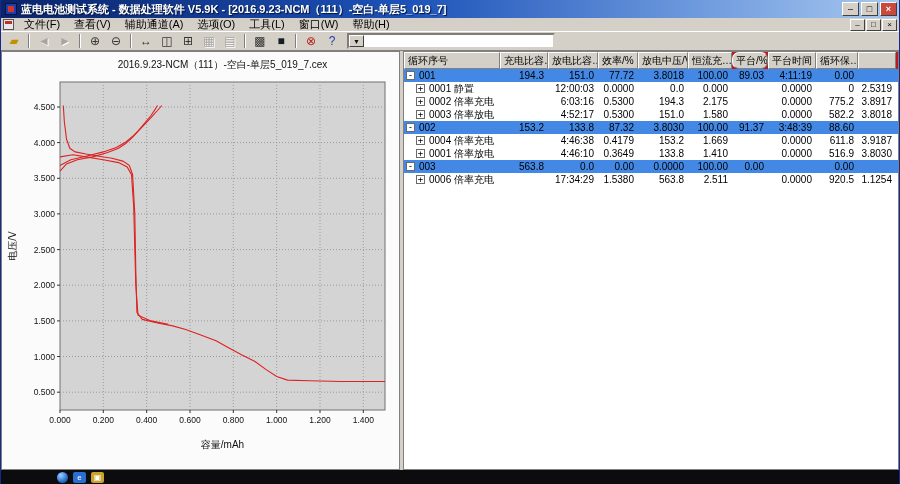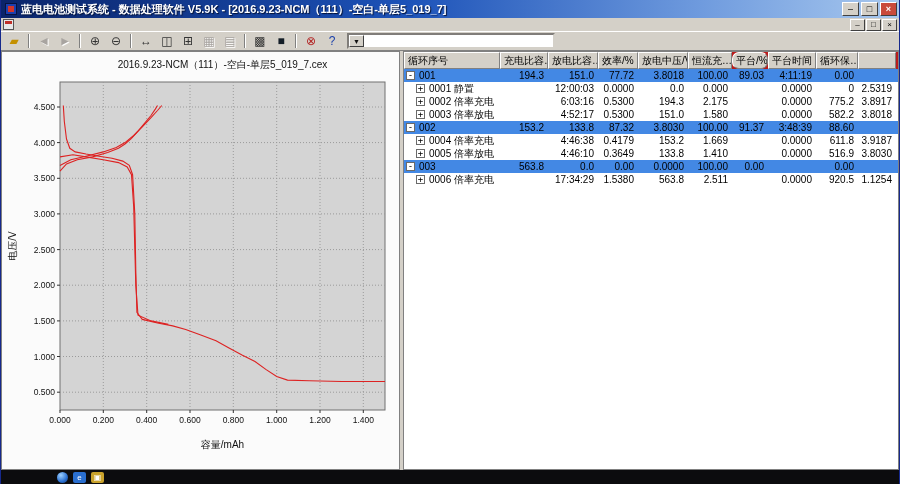--- a/index.html
+++ b/index.html
@@ -99,20 +99,29 @@
     <div class="title-text">蓝电电池测试系统 - 数据处理软件 V5.9K - [2016.9.23-NCM（111）-空白-单层5_019_7]</div>
     <div class="winbtns">
       <div class="wbtn">–</div>
       <div class="wbtn">□</div>
       <div class="wbtn close">×</div>
     </div>
   </div>
 
   <div class="menubar">
     <div class="mdi-doc-icon"></div>
+    <div class="menu-items" style="display:flex;">
+        <div class="menu-item">文件(F)</div>
+        <div class="menu-item">查看(V)</div>
+        <div class="menu-item">辅助通道(A)</div>
+        <div class="menu-item">选项(O)</div>
+        <div class="menu-item">工具(L)</div>
+        <div class="menu-item">窗口(W)</div>
+        <div class="menu-item">帮助(H)</div>
+      </div>
     <div class="menu-spacer"></div>
     <div class="mdi-btns">
       <div class="mdi-btn">–</div>
       <div class="mdi-btn">□</div>
       <div class="mdi-btn">×</div>
     </div>
   </div>
 
   <div class="toolbar">
     <div id="tb-buttons" style="display:flex;align-items:center;gap:1px;">
@@ -305,21 +314,21 @@
             <div class="tcell" style="width: 50px; flex: 0 0 50px;">153.2</div>
             <div class="tcell" style="width: 44px; flex: 0 0 44px;">1.669</div>
             <div class="tcell" style="width: 36px; flex: 0 0 36px;"></div>
             <div class="tcell" style="width: 48px; flex: 0 0 48px;">0.0000</div>
             <div class="tcell" style="width: 42px; flex: 0 0 42px;">611.8</div>
             <div class="tcell" style="width: 38px; flex: 0 0 38px;">3.9187</div>
           </div>
           <div class="trow step">
             <div class="tcell c0" style="width: 96px; flex: 0 0 96px;">
               <span class="expander">+</span>
-              <span class="rowlabel">0005 倍率放电</span>
+              <span class="rowlabel">0001 倍率放电</span>
             </div>
             <div class="tcell" style="width: 48px; flex: 0 0 48px;"></div>
             <div class="tcell" style="width: 50px; flex: 0 0 50px;">4:46:10</div>
             <div class="tcell" style="width: 40px; flex: 0 0 40px;">0.3649</div>
             <div class="tcell" style="width: 50px; flex: 0 0 50px;">133.8</div>
             <div class="tcell" style="width: 44px; flex: 0 0 44px;">1.410</div>
             <div class="tcell" style="width: 36px; flex: 0 0 36px;"></div>
             <div class="tcell" style="width: 48px; flex: 0 0 48px;">0.0000</div>
             <div class="tcell" style="width: 42px; flex: 0 0 42px;">516.9</div>
             <div class="tcell" style="width: 38px; flex: 0 0 38px;">3.8030</div>

